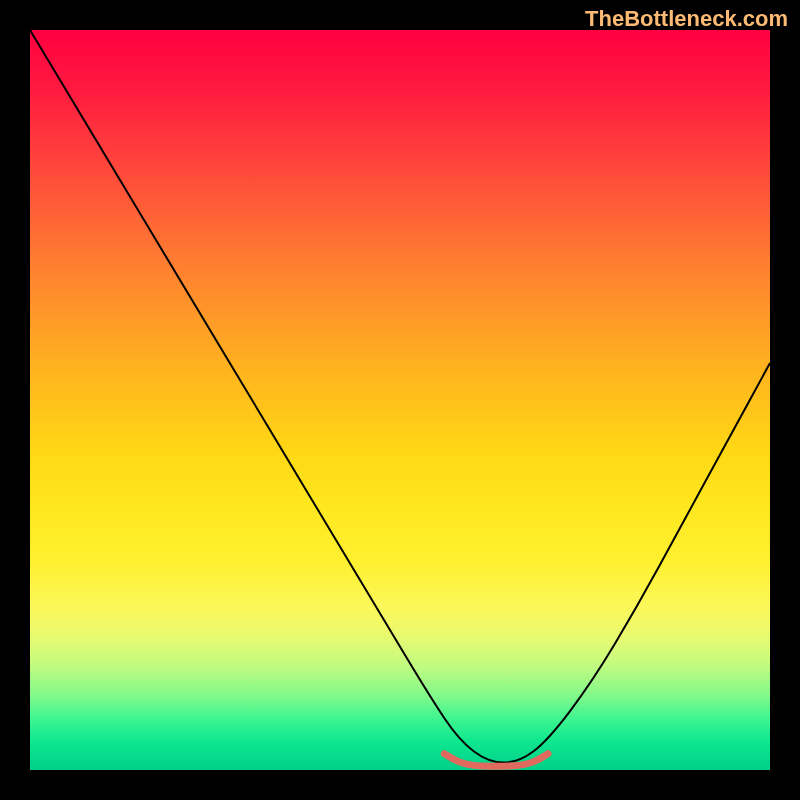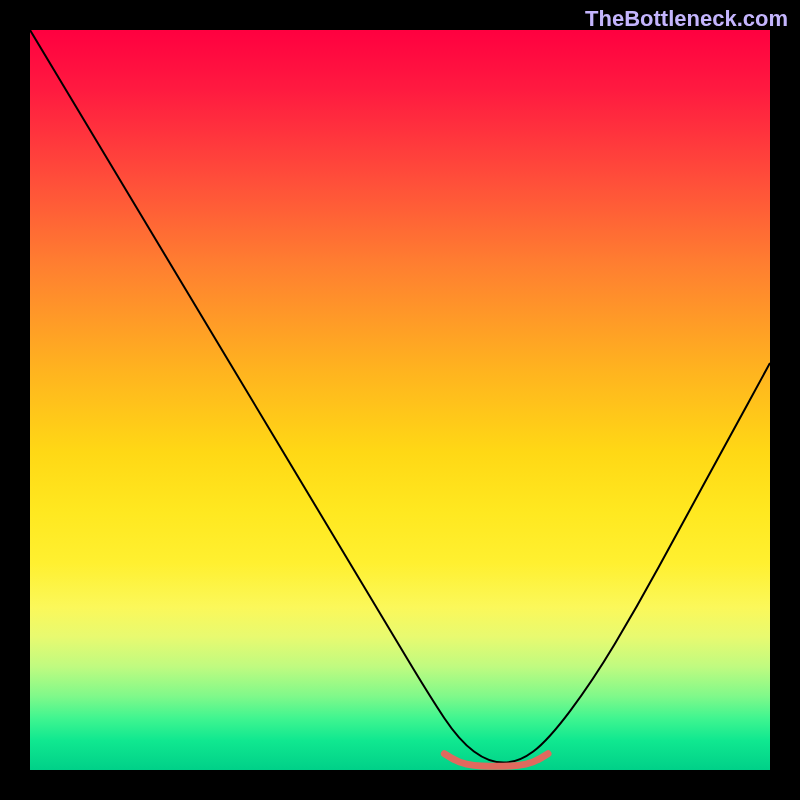--- a/index.html
+++ b/index.html
@@ -34,21 +34,21 @@
       #00d088 100%
     );
   }
   .watermark {
     position: absolute;
     top: 6px;
     right: 12px;
     font-family: Arial, Helvetica, sans-serif;
     font-size: 22px;
     font-weight: bold;
-    color: #c4b5fd;
+    color: #fdba74;
     z-index: 10;
   }
   svg.curve {
     position: absolute;
     left: 0;
     top: 0;
     width: 740px;
     height: 740px;
   }
 </style>

